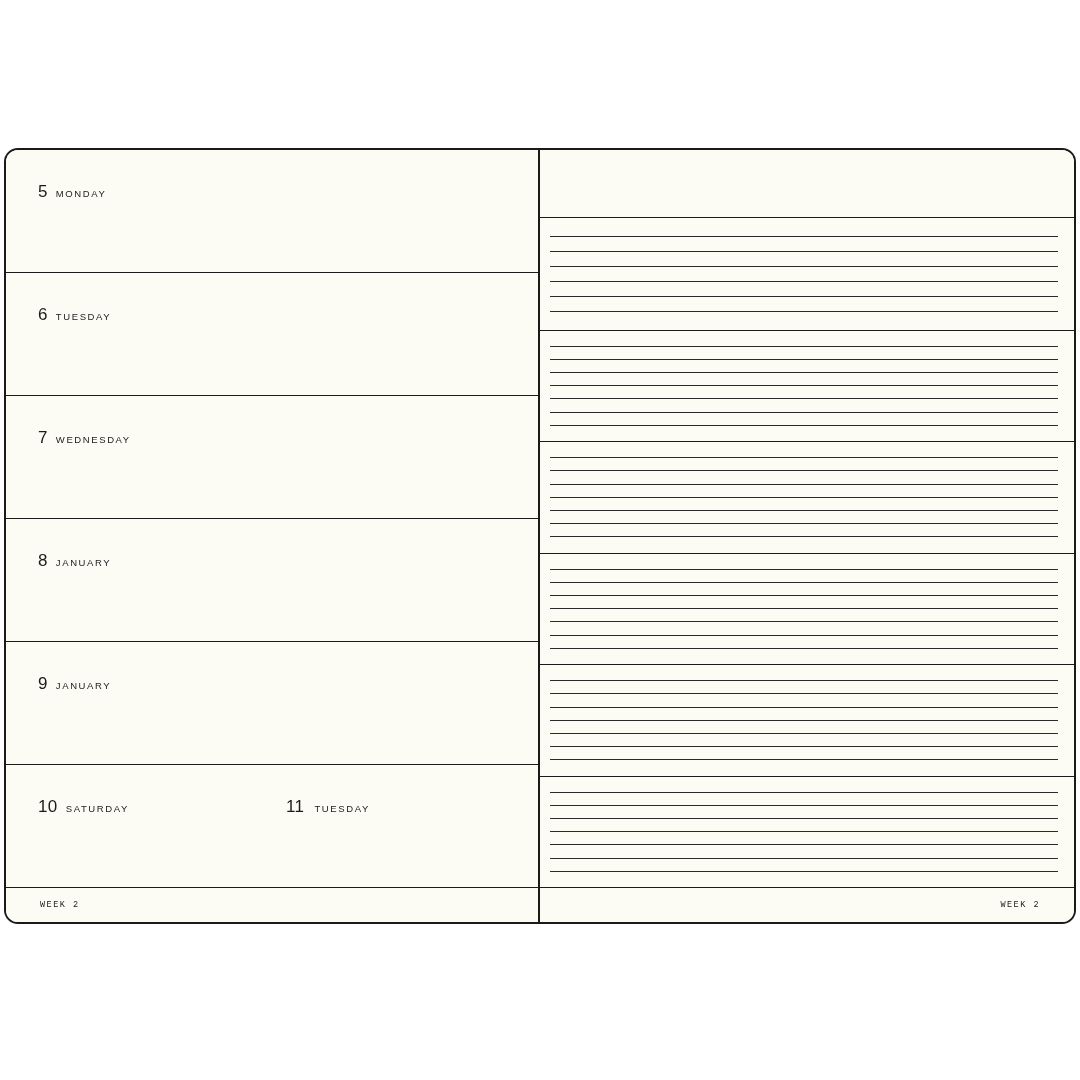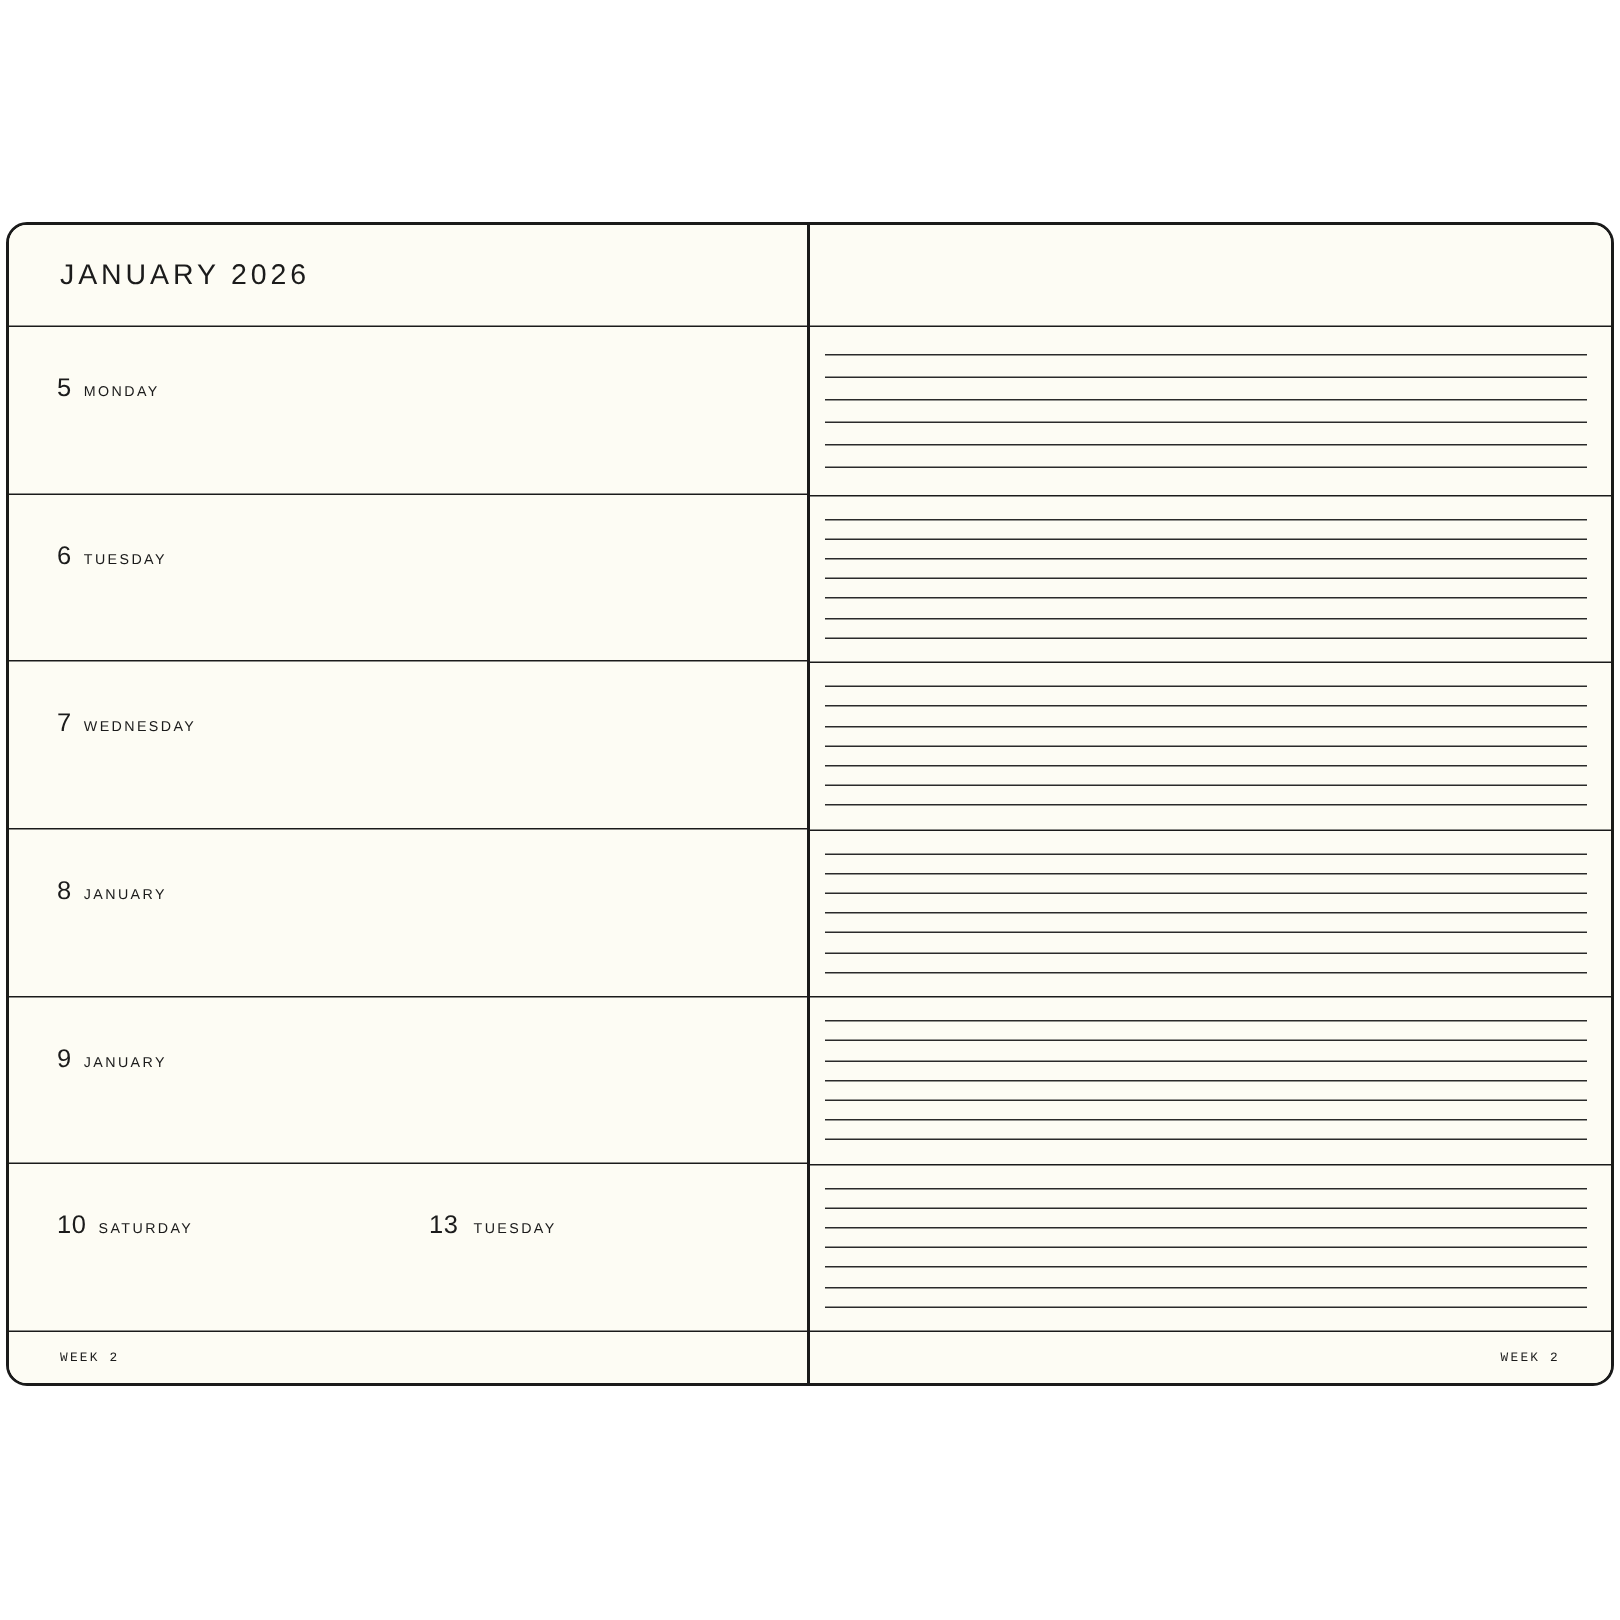--- a/index.html
+++ b/index.html
@@ -162,23 +162,20 @@
   }
 </style>
 </head>
 <body>
 
 <div id="planner-wrap">
   <div class="spread">
 
     <div class="page-left">
 
-      <div class="month-header">
-        <span class="month-title">JANUARY 2026</span>
-      </div>
 
       <div class="day-rows">
 
         <div class="day-row">
           <div class="day-head">
             <span class="day-num">5</span>
             <span class="day-name">MONDAY</span>
           </div>
         </div>
 
@@ -213,21 +210,21 @@
         <div class="day-row weekend-row">
           <div class="day-head-wrap">
             <div class="weekend-left">
               <div class="day-head">
                 <span class="day-num">10</span>
                 <span class="day-name">SATURDAY</span>
               </div>
             </div>
             <div class="weekend-right">
               <div class="day-head">
-                <span class="day-num">13</span>
+                <span class="day-num">11</span>
                 <span class="day-name">TUESDAY</span>
               </div>
             </div>
           </div>
         </div>
 
       </div>
 
       <div class="footer-bar footer-left">
         <span class="week-label">WEEK 2</span>

